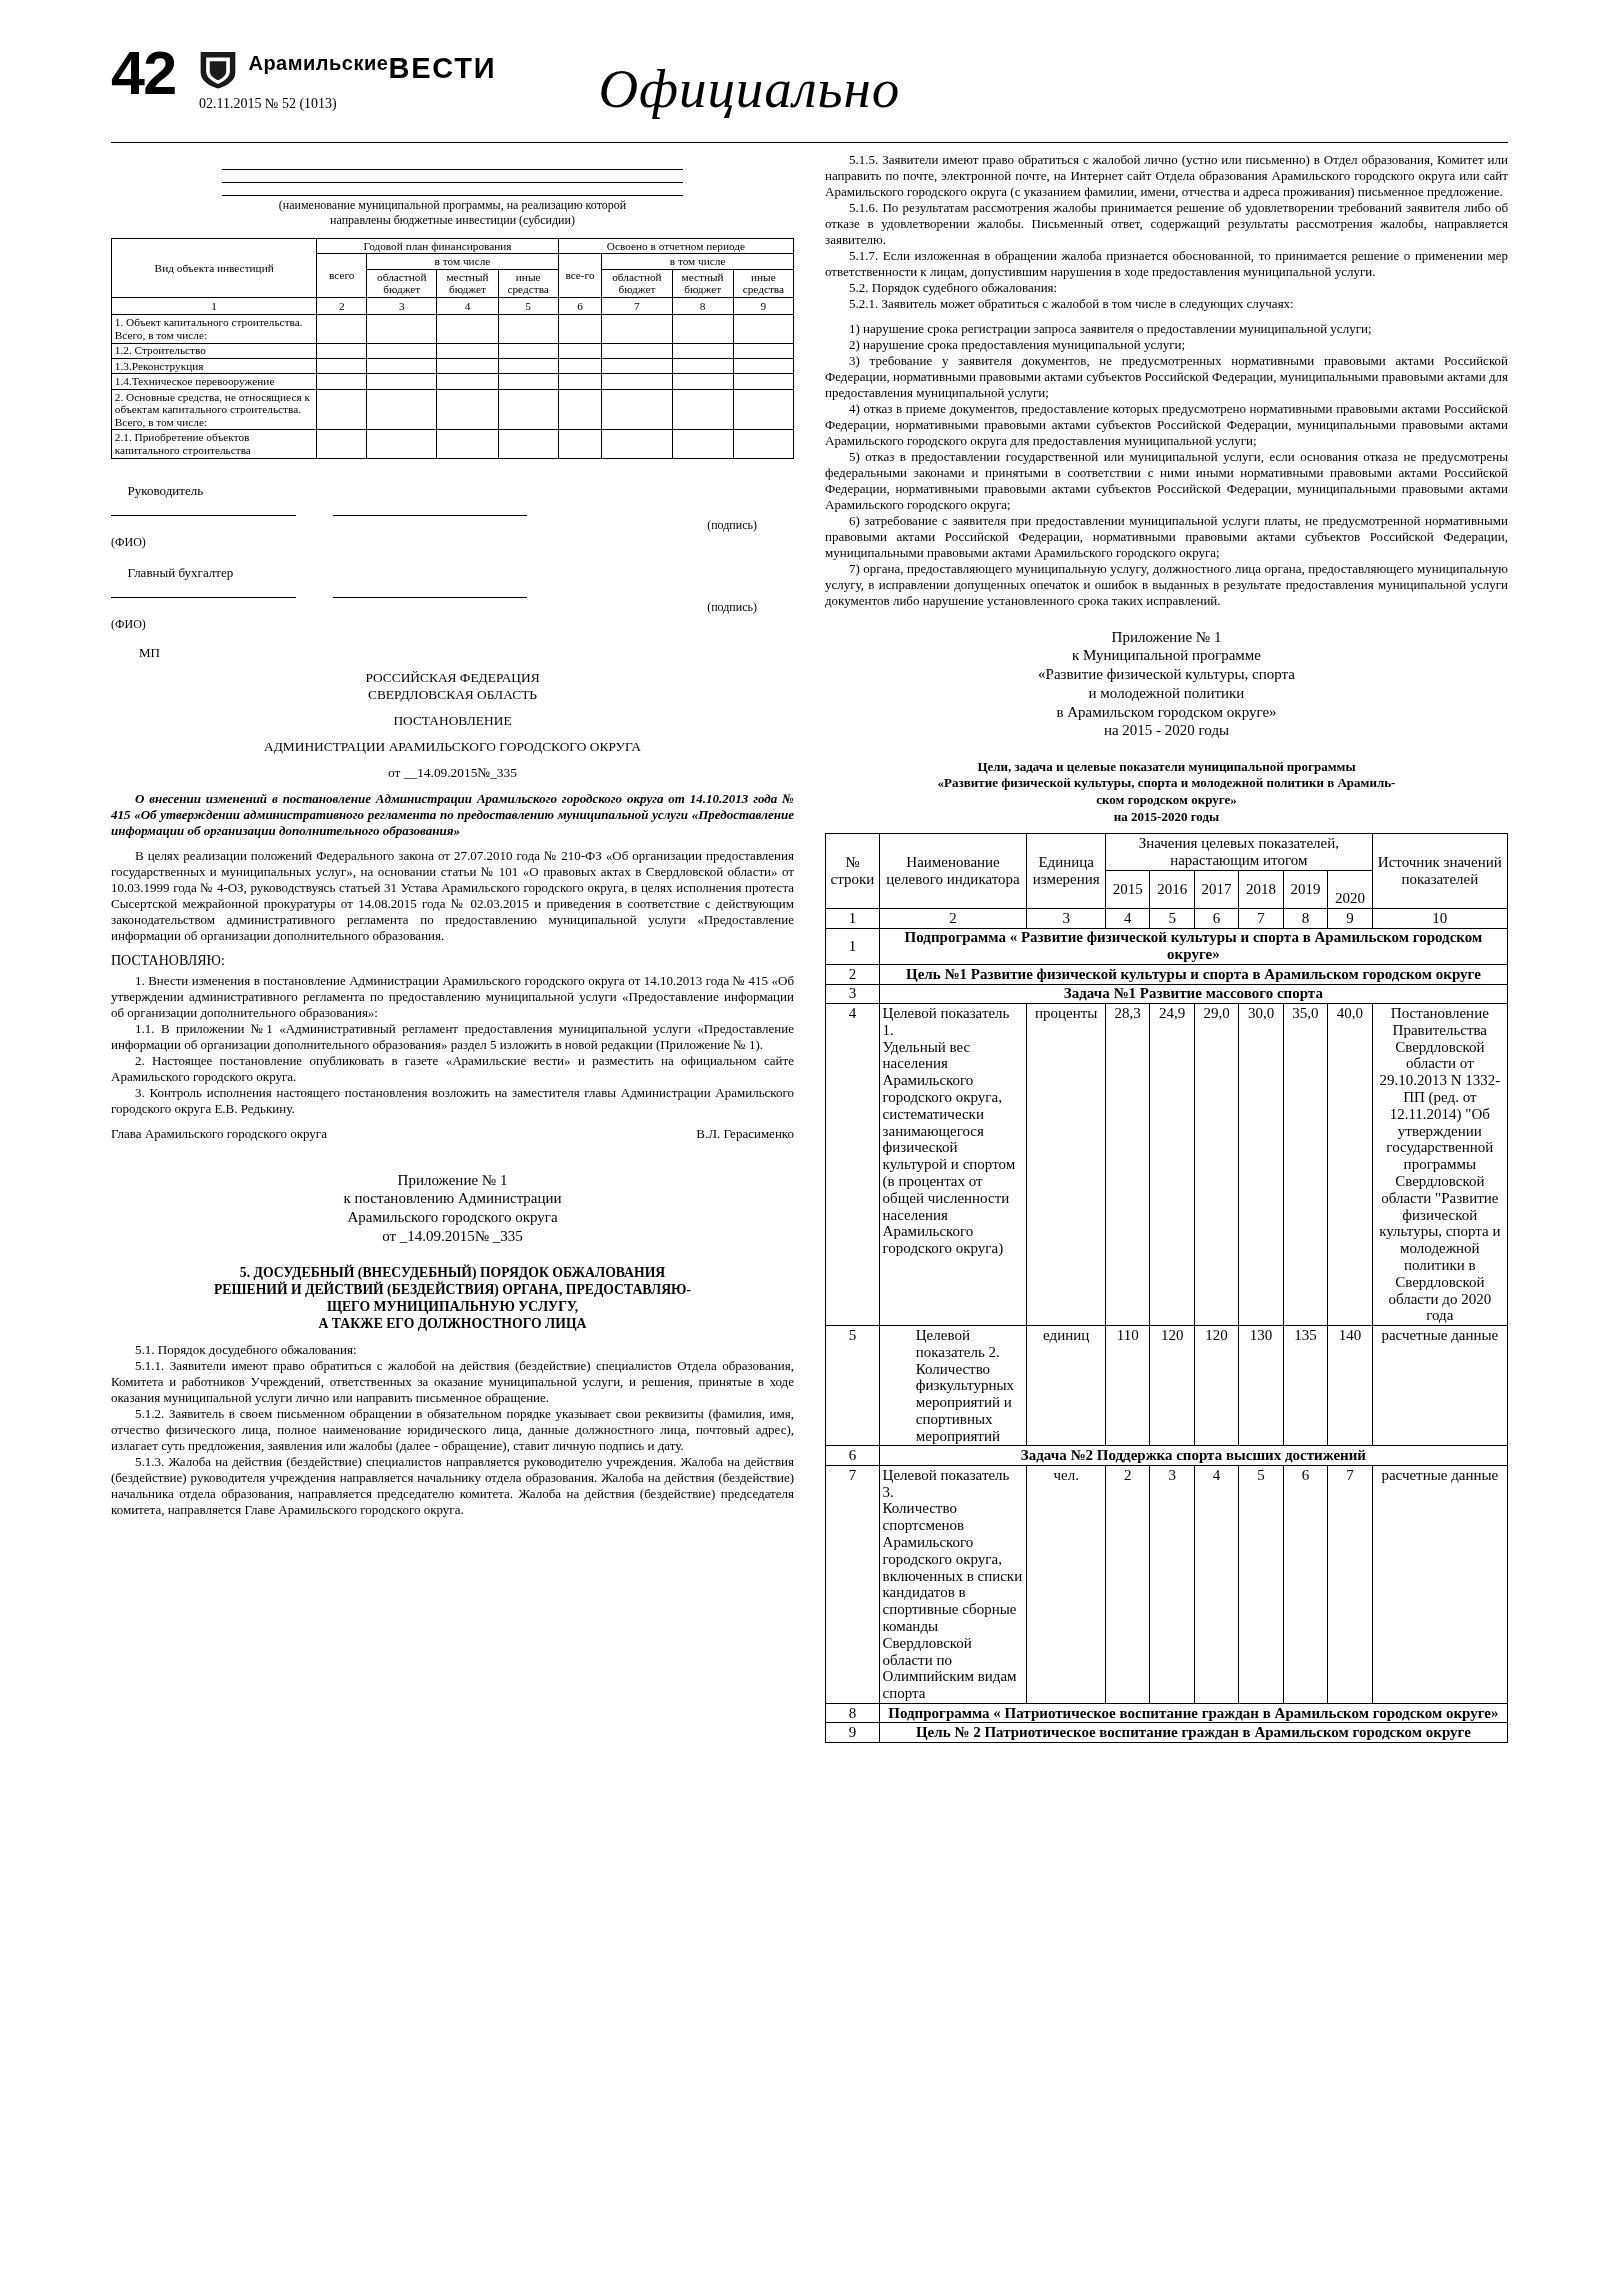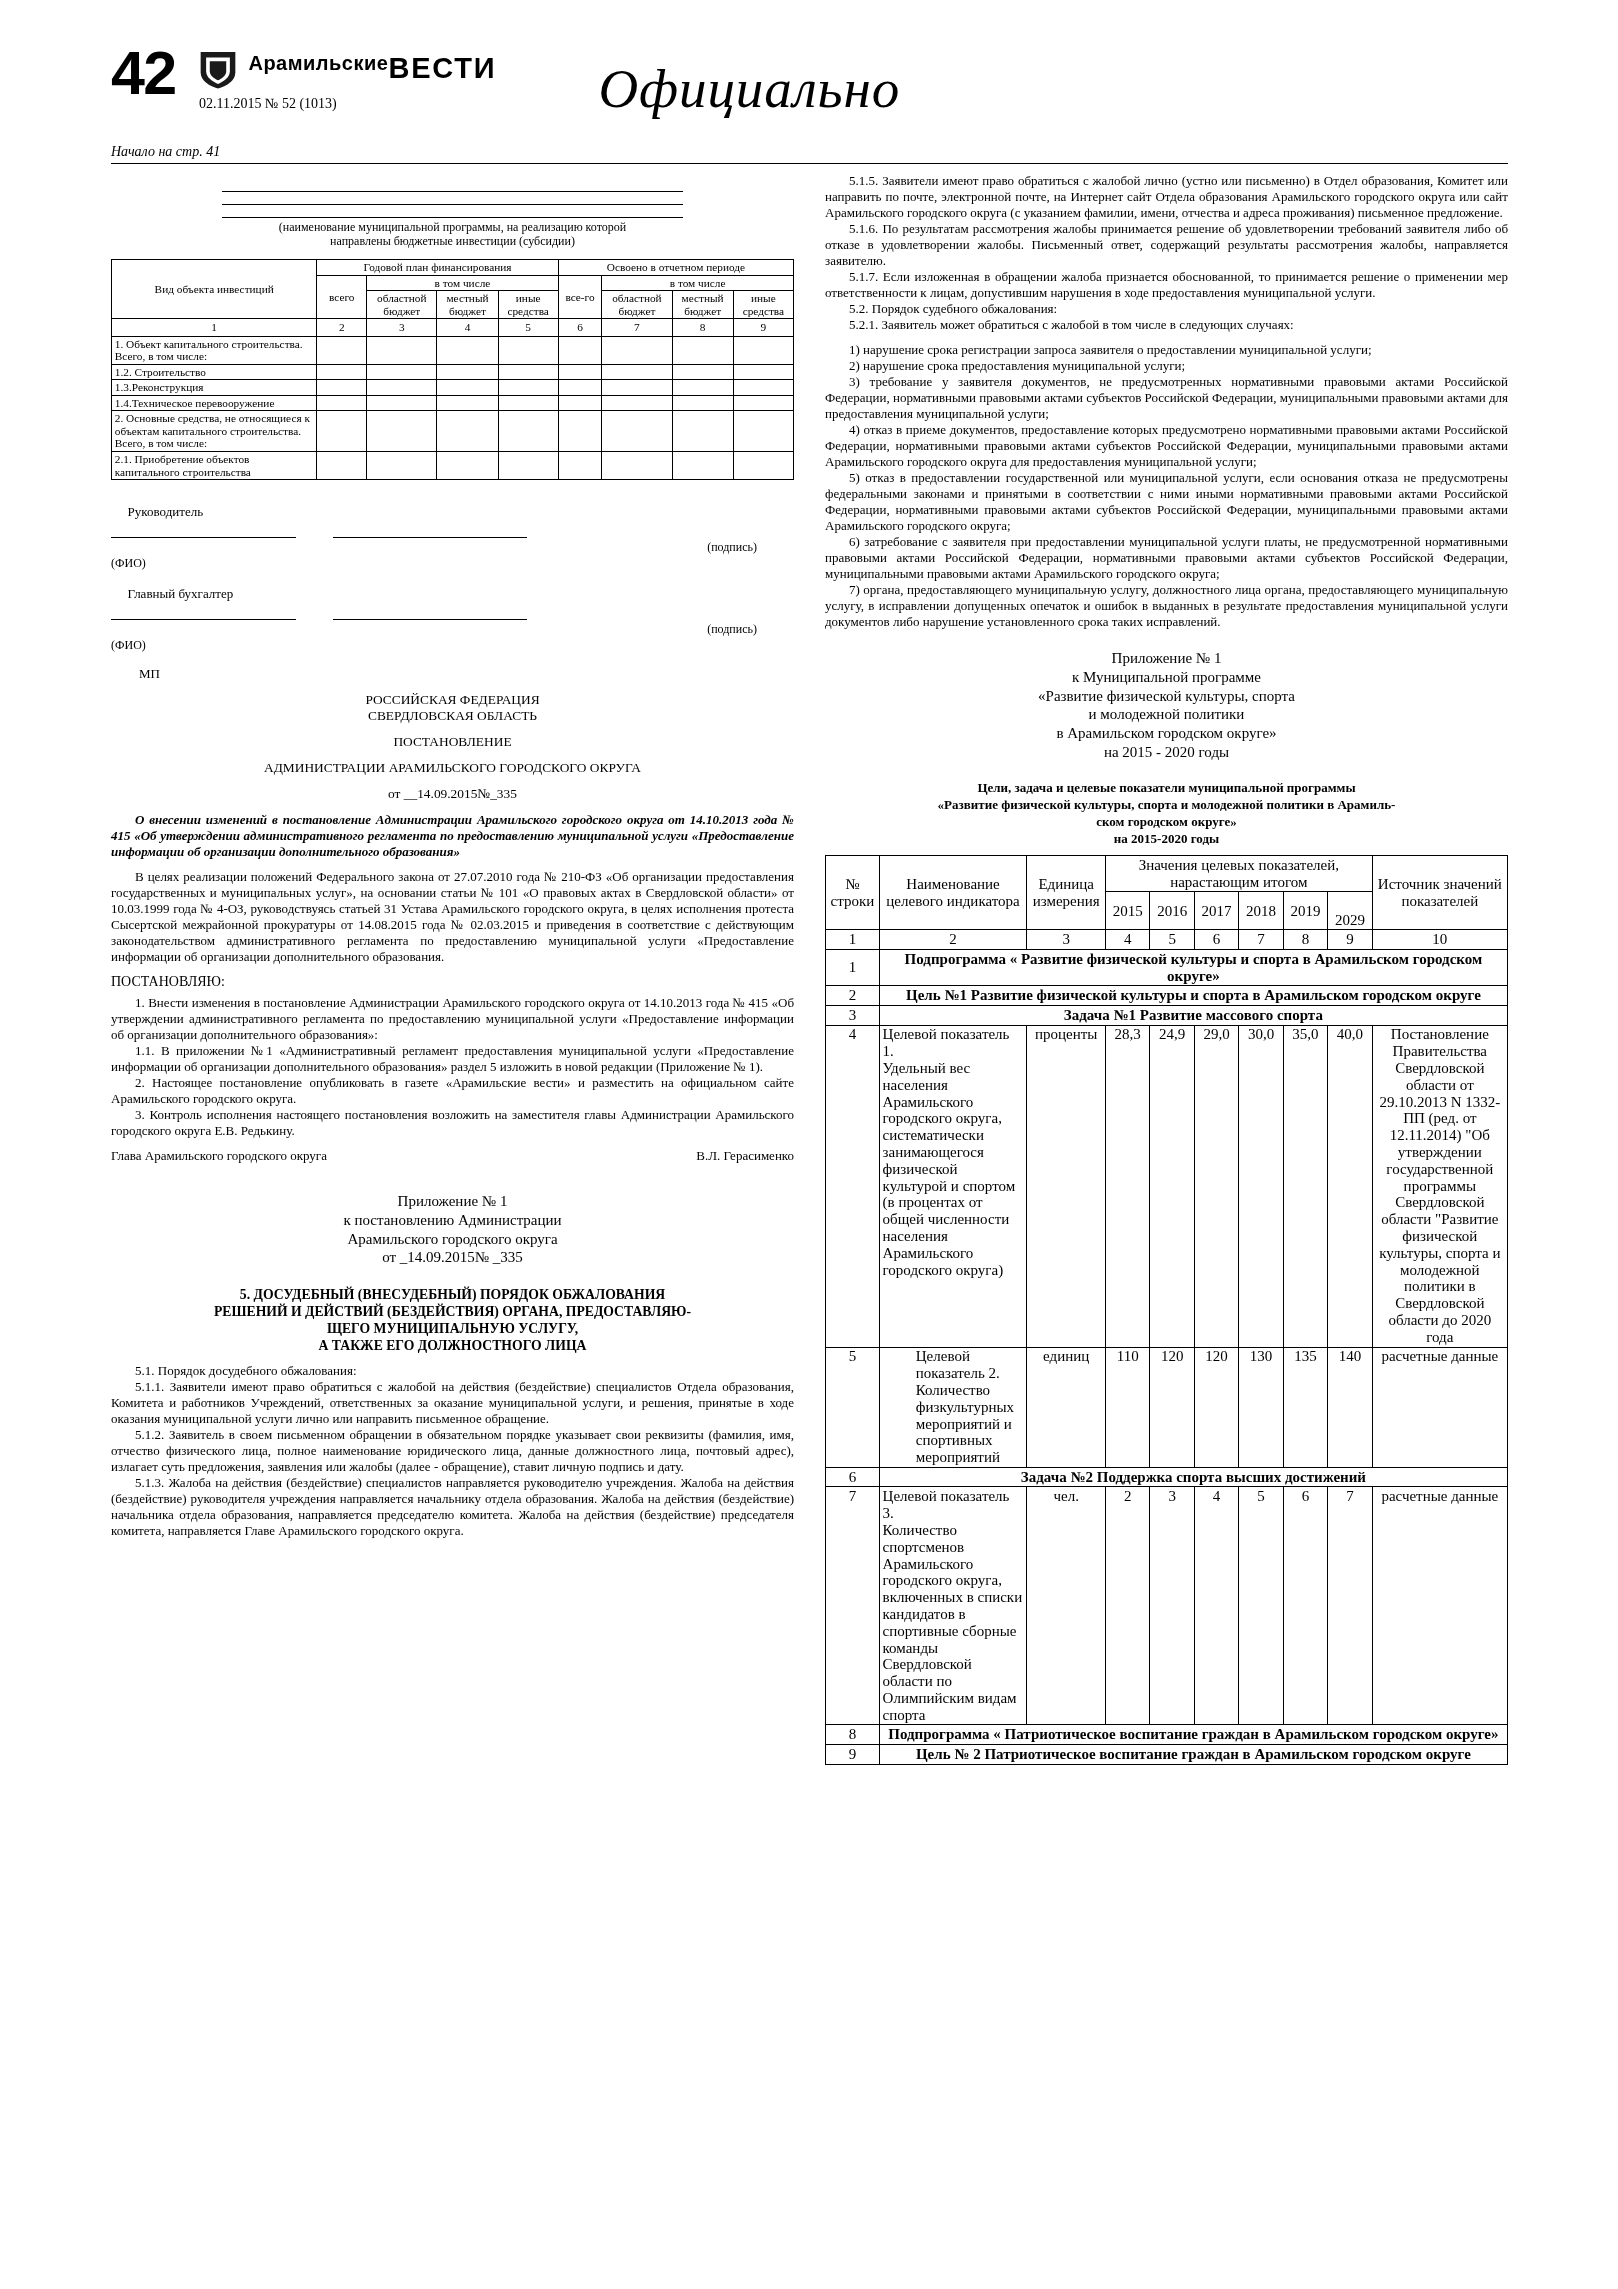--- a/index.html
+++ b/index.html
@@ -175,21 +175,20 @@
           <div class="logo-top">Арамильские</div>
           <div class="logo-bottom">ВЕСТИ</div>
         </div>
       </div>
       <div class="issue-line">02.11.2015   № 52 (1013)</div>
     </div>
 
     <div class="official">Официально</div>
   </div>
 
-  <div class="cont-note">Начало на стр. 41</div>
   <div class="rule"></div>
 
   <div class="cols">
 
     <div class="col">
 
       <div class="blank-lines">
         <div></div>
           <div></div>
           <div></div>
@@ -414,21 +413,21 @@
         </tr>
         <tr>
           <td class="hdr" rowspan="2" style="width:35px;">2015</td>
           <td class="hdr" rowspan="2" style="width:35px;">2016</td>
           <td class="hdr" rowspan="2" style="width:35px;">2017</td>
           <td class="hdr" rowspan="2" style="width:35px;">2018</td>
           <td class="hdr" rowspan="2" style="width:35px;">2019</td>
           <td class="hdr" style="width:35px;border-bottom:none;">&nbsp;</td>
         </tr>
         <tr>
-          <td class="hdr" style="border-top:none;vertical-align:bottom;">2029</td>
+          <td class="hdr" style="border-top:none;vertical-align:bottom;">2020</td>
         </tr>
         <tr>
           <td class="c">1</td>
           <td class="c">2</td>
           <td class="c">3</td>
           <td class="c">4</td>
           <td class="c">5</td>
           <td class="c">6</td>
           <td class="c">7</td>
           <td class="c">8</td>

